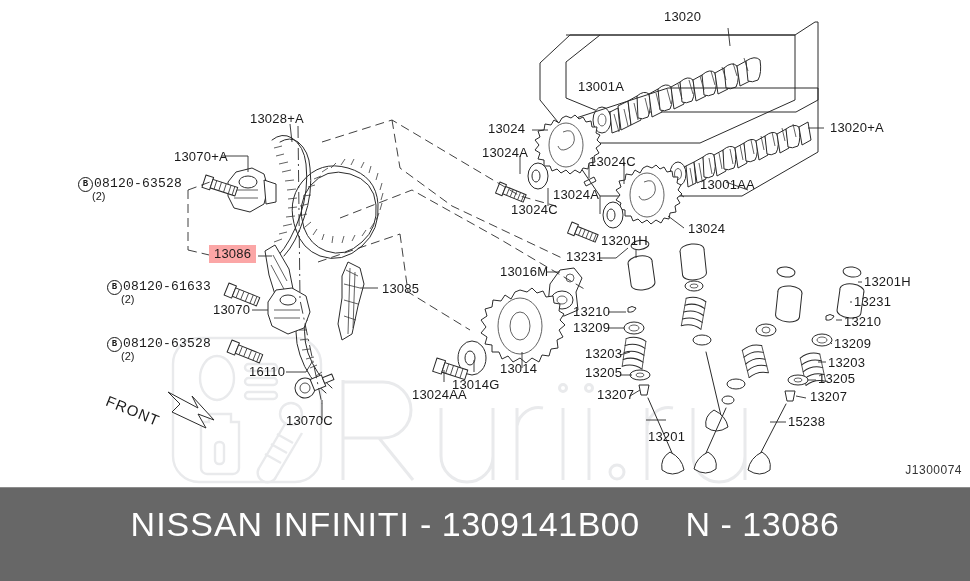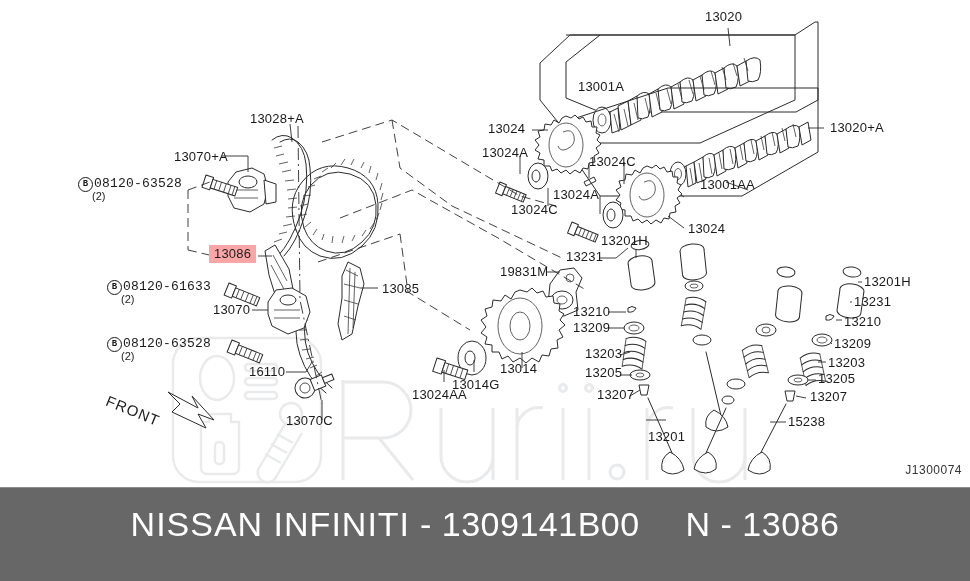--- a/index.html
+++ b/index.html
@@ -434,40 +434,40 @@
       <g>
         <path class="s" d="M726 408 L702 462"></path>
         <path class="sf" d="M708 452 q-12 6 -14 17 q12 8 22 0 q2 -11 -8 -17 z"></path>
       </g>
 
       <g>
         <path class="sf" stroke-width="2.2" d="M168 392 L198 408 L192 396 L214 420 L198 414 L206 428 L172 412 L180 404 Z"></path>
       </g>
     </svg>
 
-    <div class="lbl" style="left:705px;top:10px;">13020</div>
+    <div class="lbl" style="left:664px;top:10px;">13020</div>
     <div class="lbl" style="left:578px;top:80px;">13001A</div>
     <div class="lbl" style="left:830px;top:121px;">13020+A</div>
     <div class="lbl" style="left:700px;top:178px;">13001AA</div>
 
     <div class="lbl" style="left:488px;top:122px;">13024</div>
     <div class="lbl" style="left:482px;top:146px;">13024A</div>
     <div class="lbl" style="left:511px;top:203px;">13024C</div>
     <div class="lbl" style="left:553px;top:188px;">13024A</div>
     <div class="lbl" style="left:589px;top:155px;">13024C</div>
     <div class="lbl" style="left:688px;top:222px;">13024</div>
 
     <div class="lbl" style="left:250px;top:112px;">13028+A</div>
     <div class="lbl" style="left:174px;top:150px;">13070+A</div>
     <div class="lbl hl" style="left:209px;top:245px;">13086</div>
     <div class="lbl" style="left:213px;top:303px;">13070</div>
     <div class="lbl" style="left:382px;top:282px;">13085</div>
     <div class="lbl" style="left:249px;top:365px;">16110</div>
     <div class="lbl" style="left:286px;top:414px;">13070C</div>
-    <div class="lbl" style="left:500px;top:265px;">19831M</div>
+    <div class="lbl" style="left:500px;top:265px;">13016M</div>
     <div class="lbl" style="left:500px;top:362px;text-align:center;">13014</div>
     <div class="lbl" style="left:452px;top:378px;">13014G</div>
     <div class="lbl" style="left:412px;top:388px;">13024AA</div>
 
     <div class="lbl" style="left:601px;top:234px;">13201H</div>
     <div class="lbl" style="left:566px;top:250px;">13231</div>
     <div class="lbl" style="left:573px;top:305px;">13210</div>
     <div class="lbl" style="left:573px;top:321px;">13209</div>
     <div class="lbl" style="left:585px;top:347px;">13203</div>
     <div class="lbl" style="left:585px;top:366px;">13205</div>

